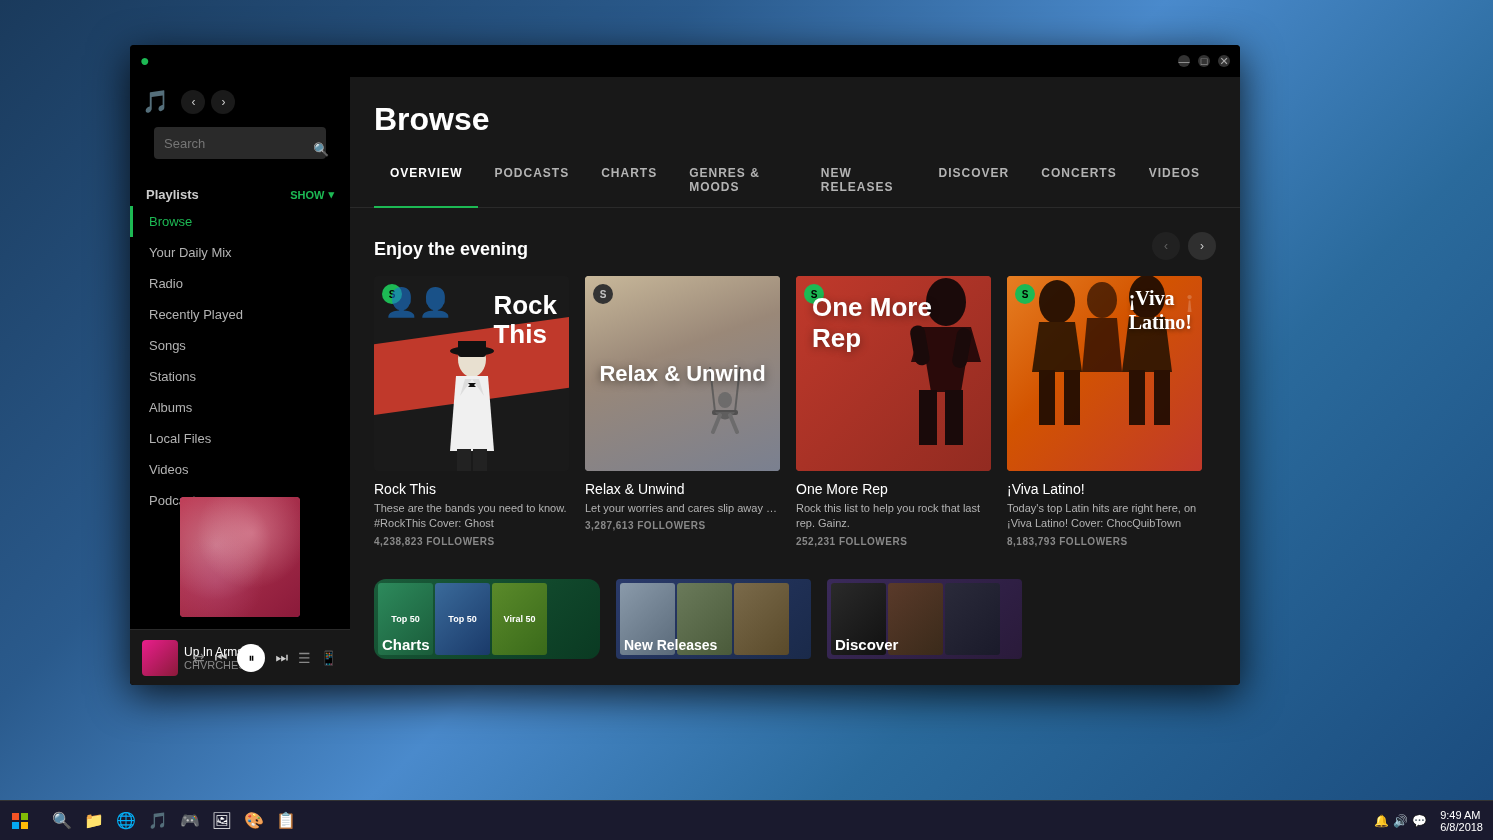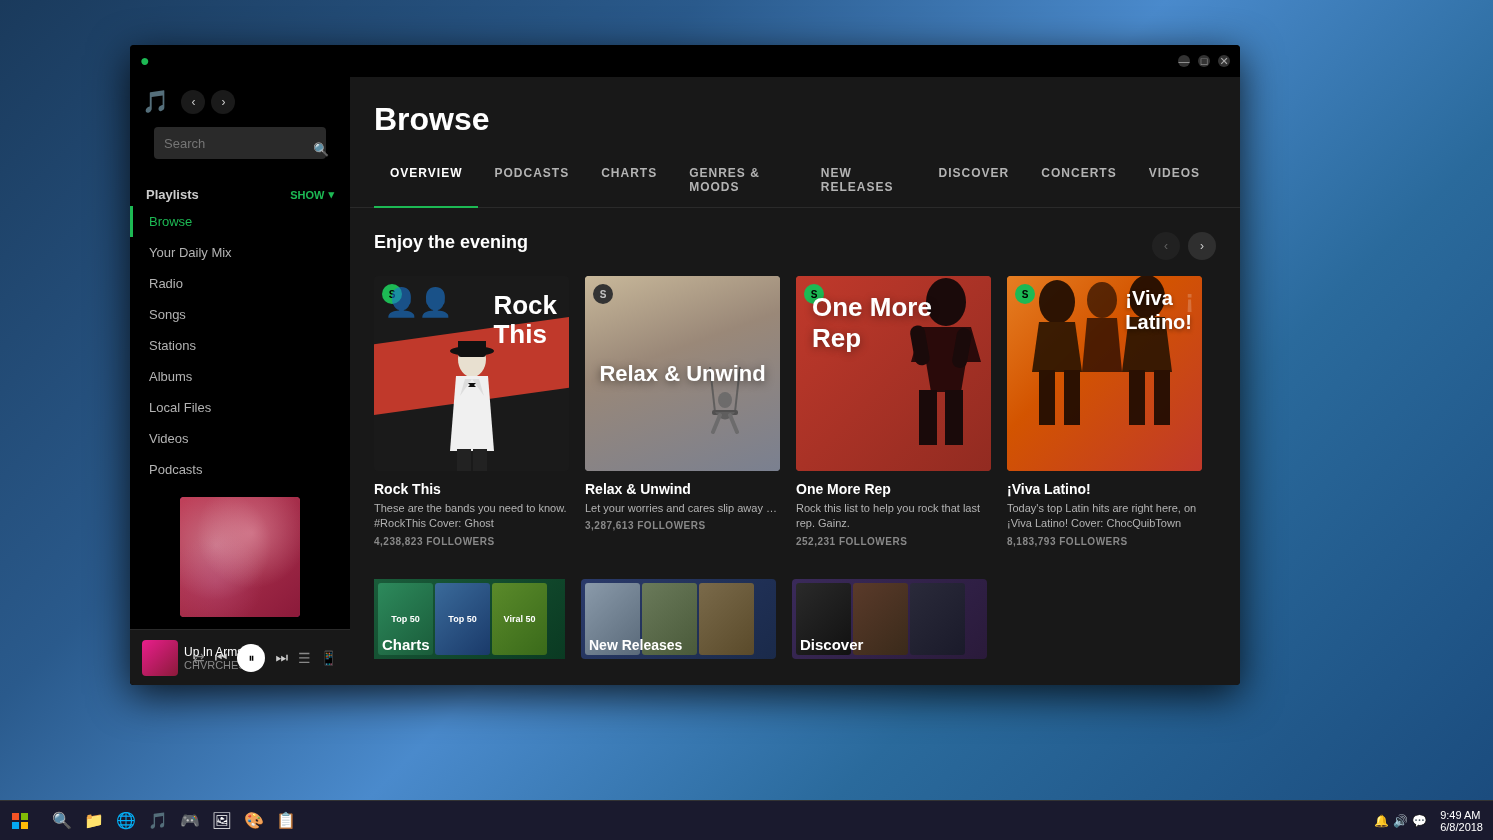--- a/index.html
+++ b/index.html
@@ -306,21 +306,21 @@
       color: white;
       border-bottom-color: #1db954;
     }
 
     
     .browse-section {
       padding: 24px 24px 0;
     }
     .section-header {
       display: flex;
-      align-items: flex-start;
+      align-items: flex-end;
       justify-content: space-between;
       margin-bottom: 16px;
     }
     .section-title {
       color: white;
       font-size: 18px;
       font-weight: 700;
     }
     .section-nav {
       display: flex;
@@ -355,21 +355,21 @@
       width: 195px;
       height: 195px;
       border-radius: 4px;
       overflow: hidden;
       position: relative;
       margin-bottom: 10px;
     }
     .card-title {
       color: white;
       font-size: 14px;
-      font-weight: 700;
+      font-weight: 400;
       margin-bottom: 4px;
     }
     .card-description {
       color: #b3b3b3;
       font-size: 11px;
       line-height: 1.4;
       margin-bottom: 4px;
       overflow: hidden;
       display: -webkit-box;
       -webkit-line-clamp: 2;
@@ -452,20 +452,21 @@
       background: linear-gradient(135deg, #e67e22 0%, #d35400 50%, #c0392b 100%);
     }
     .viva-content {
       width: 100%;
       height: 100%;
       display: flex;
       align-items: center;
       justify-content: center;
       position: relative;
       overflow: hidden;
+      font-family: Liberation Serif, serif;
     }
 
     
     .bottom-section {
       padding: 8px 24px 0;
       display: flex;
       gap: 16px;
     }
     .bottom-card {
       width: 195px;
@@ -522,20 +523,21 @@
         <div class="sidebar-show-btn">
           <span>SHOW</span>
           <span>▾</span>
         </div>
       </div>
 
       <div>
         <div class="sidebar-item active">Browse</div>
         <div class="sidebar-item">Your Daily Mix</div>
         <div class="sidebar-item">Radio</div>
+        <div class="sidebar-item">Recently Played</div>
         <div class="sidebar-item">Songs</div>
         <div class="sidebar-item">Stations</div>
         <div class="sidebar-item">Albums</div>
         <div class="sidebar-item">Local Files</div>
         <div class="sidebar-item">Videos</div>
         <div class="sidebar-item">Podcasts</div>
       </div>
 
       <div class="now-playing">
         <div class="now-playing-art">
@@ -728,21 +730,21 @@
             <div class="card-title">¡Viva Latino!</div>
             <div class="card-description">Today's top Latin hits are right here, on ¡Viva Latino! Cover: ChocQuibTown</div>
             <div class="card-followers">8,183,793 FOLLOWERS</div>
           </div>
 
         </div>
       </div>
 
       <div class="bottom-section">
 
-        <div class="bottom-card" style="width:191px; height:80px; background:linear-gradient(135deg, #1a5c3a, #0a3a22); position:relative; border-radius:0; overflow:hidden; cursor:pointer;">
+        <div class="bottom-card" style="width:226px; height:80px; background:linear-gradient(135deg, #1a5c3a, #0a3a22); position:relative; border-radius:12px; overflow:hidden; cursor:pointer;">
           <div style="position:absolute; top:4px; left:4px; display:flex; gap:2px;">
             <div style="width:55px; height:72px; background:linear-gradient(135deg, #2d8a5c, #1a5c3a); border-radius:3px; display:flex; align-items:center; justify-content:center; font-size:9px; color:white; font-weight:700;">Top 50</div>
             <div style="width:55px; height:72px; background:linear-gradient(135deg, #3a6a9a, #1a3a6a); border-radius:3px; display:flex; align-items:center; justify-content:center; font-size:9px; color:white; font-weight:700;">Top 50</div>
             <div style="width:55px; height:72px; background:linear-gradient(135deg, #5a8a2a, #3a6a1a); border-radius:3px; display:flex; align-items:center; justify-content:center; font-size:9px; color:white; font-weight:700;">Viral 50</div>
           </div>
           <div class="bottom-card-label" style="position:absolute; bottom:6px; left:8px; color:white; font-size:15px; font-weight:700; z-index:3;">Charts</div>
         </div>
 
         <div class="bottom-card" style="width:195px; height:80px; background:linear-gradient(135deg, #2a3a6a, #1a2a4a); position:relative; border-radius:4px; overflow:hidden; cursor:pointer;">
           <div style="position:absolute; top:4px; left:4px; display:flex; gap:2px;">

